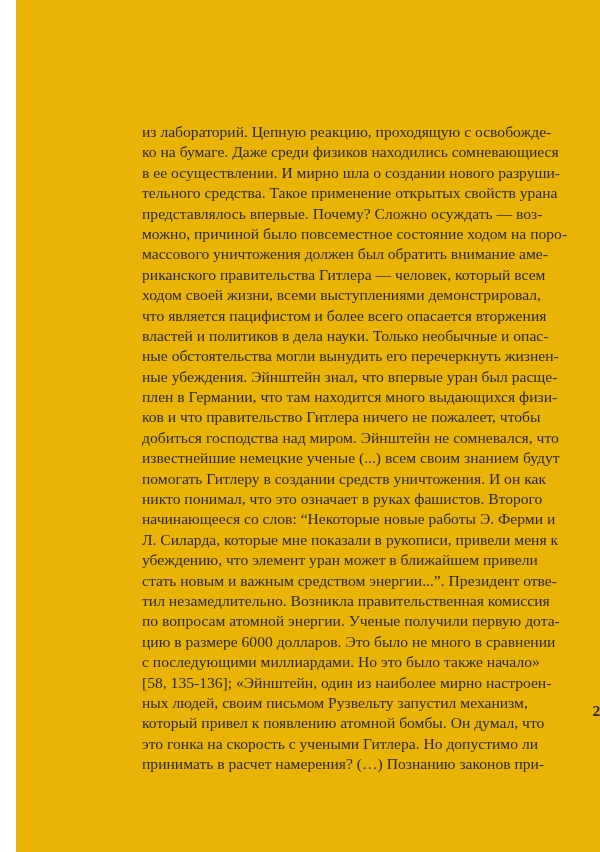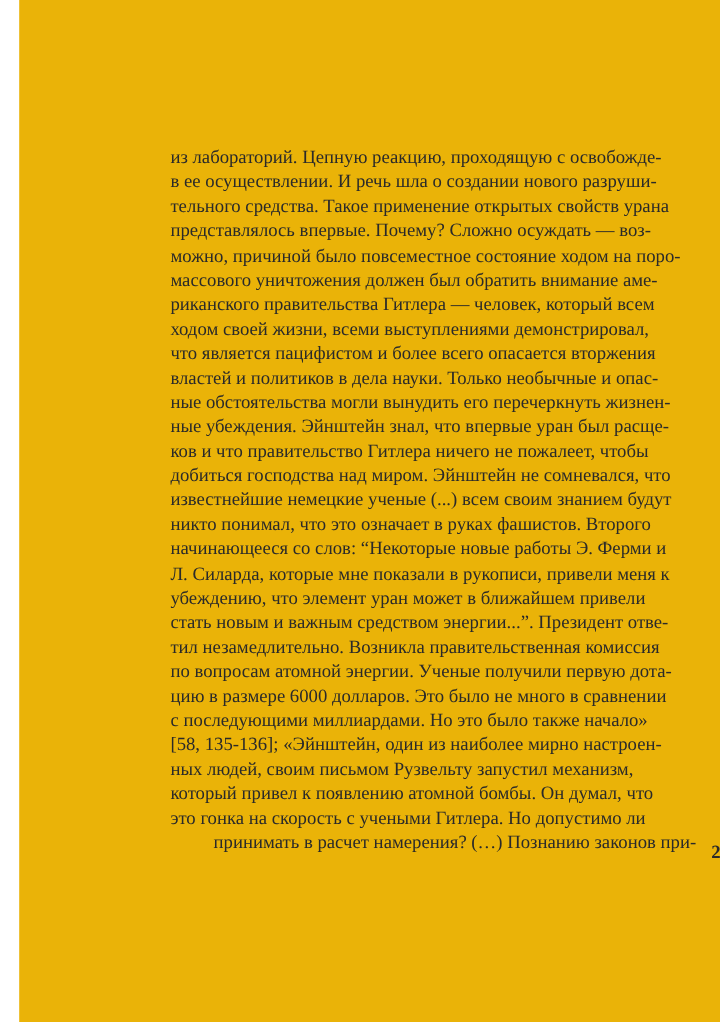--- a/index.html
+++ b/index.html
@@ -32,54 +32,56 @@
     }
     .line {
       display: block;
       white-space: nowrap;
       text-align: justify;
       text-align-last: justify;
       height: 20.4px;
     }
     .line.last {
       text-align-last: justify;
-      margin-left: 36px;
     }
     .page-number {
       position: absolute;
       left: 0;
       width: 600px;
       top: 702px;
       text-align: right;
       font-family: "Liberation Serif", "DejaVu Serif", serif;
       font-size: 15.6px;
       color: #2a2a2a;
       font-weight: bold;
     }
   </style>
 </head>
 <body>
 
 <div class="page">
   <div class="text-block">
     <span class="line">из лабораторий. Цепную реакцию, проходящую с освобожде-</span>
-    <span class="line">в ее осуществлении. И речь шла о создании нового разруши-</span>
+    <span class="line">ко на бумаге. Даже среди физиков находились сомневающиеся</span>
+    <span class="line">в ее осуществлении. И мирно шла о создании нового разруши-</span>
     <span class="line">тельного средства. Такое применение открытых свойств урана</span>
     <span class="line">представлялось впервые. Почему? Сложно осуждать — воз-</span>
     <span class="line">можно, причиной было повсеместное состояние ходом на поро-</span>
     <span class="line">массового уничтожения должен был обратить внимание аме-</span>
     <span class="line">риканского правительства Гитлера — человек, который всем</span>
     <span class="line">ходом своей жизни, всеми выступлениями демонстрировал,</span>
     <span class="line">что является пацифистом и более всего опасается вторжения</span>
     <span class="line">властей и политиков в дела науки. Только необычные и опас-</span>
     <span class="line">ные обстоятельства могли вынудить его перечеркнуть жизнен-</span>
     <span class="line">ные убеждения. Эйнштейн знал, что впервые уран был расще-</span>
+    <span class="line">плен в Германии, что там находится много выдающихся физи-</span>
     <span class="line">ков и что правительство Гитлера ничего не пожалеет, чтобы</span>
     <span class="line">добиться господства над миром. Эйнштейн не сомневался, что</span>
     <span class="line">известнейшие немецкие ученые (...) всем своим знанием будут</span>
+    <span class="line">помогать Гитлеру в создании средств уничтожения. И он как</span>
     <span class="line">никто понимал, что это означает в руках фашистов. Второго</span>
     <span class="line">начинающееся со слов: “Некоторые новые работы Э. Ферми и</span>
     <span class="line">Л. Силарда, которые мне показали в рукописи, привели меня к</span>
     <span class="line">убеждению, что элемент уран может в ближайшем привели</span>
     <span class="line">стать новым и важным средством энергии...”. Президент отве-</span>
     <span class="line">тил незамедлительно. Возникла правительственная комиссия</span>
     <span class="line">по вопросам атомной энергии. Ученые получили первую дота-</span>
     <span class="line">цию в размере 6000 долларов. Это было не много в сравнении</span>
     <span class="line">с последующими миллиардами. Но это было также начало»</span>
     <span class="line">[58, 135-136]; «Эйнштейн, один из наиболее мирно настроен-</span>

